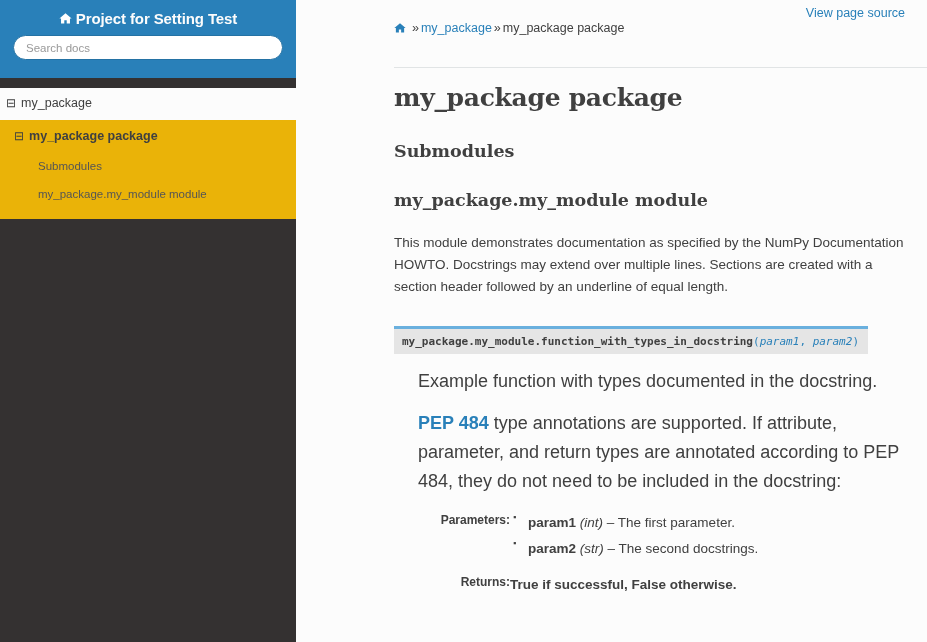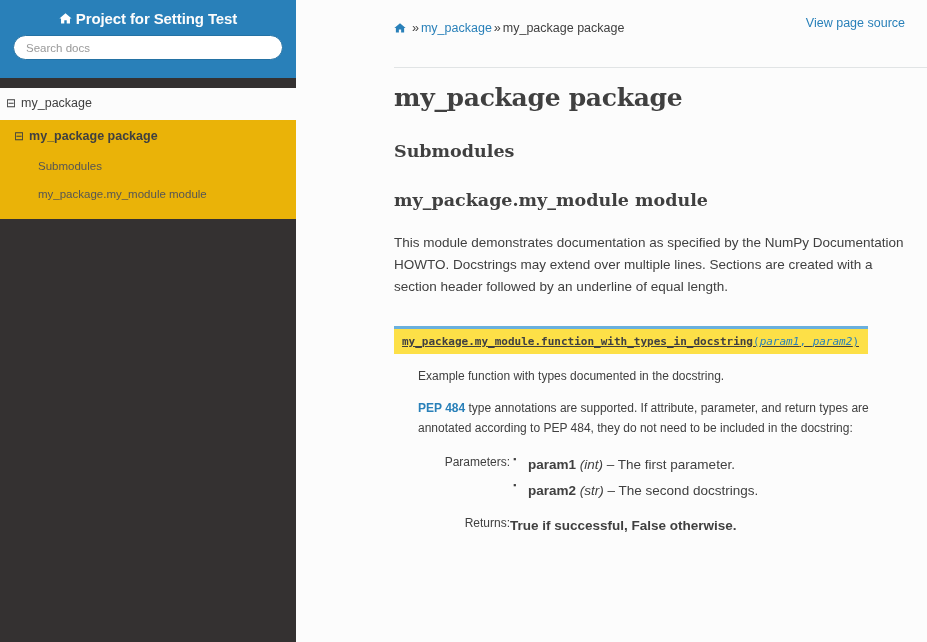--- a/index.html
+++ b/index.html
@@ -117,21 +117,21 @@
     left: 62px; top: 21px;
     font-size: 12.5px;
     color: #404040;
     white-space: nowrap;
   }
   #breadcrumbs a { color: #2980b9; text-decoration: none; }
   #breadcrumbs .sep { color: #404040; padding: 0 2px; }
   .bc-home-icon { color: #2980b9; display: inline-block; vertical-align: -2px; margin-right: 4px; }
   #view-source {
     position: absolute;
-    right: 22px; top: 16px;
+    right: 22px; top: 6px;
     font-size: 12.5px;
     color: #2980b9;
     text-decoration: none;
     white-space: nowrap;
   }
   #bc-rule {
     position: absolute;
     left: 62px; top: 67px;
     width: 547px; height: 1px;
     background: #e1e4e5;
@@ -161,53 +161,52 @@
     font-size: 13.5px;
     color: #404040;
     line-height: 1.62;
     margin: 22px 0 0 0;
   }
 
   
   #sig-wrap { margin-top: 28px; }
   .py-sig {
     display: inline-block;
-    background: #fde047;
+    background: #e5e5e5;
     border-top: 3px solid #6ab0de;
     padding: 6px 9px 6px 8px;
     font-family: "DejaVu Sans Mono", monospace;
     font-size: 11px;
     color: #404040;
     line-height: 1.2;
     white-space: nowrap;
-    text-decoration: underline;
   }
   .sig-name { font-weight: bold; color: #404040; }
   .sig-paren { color: #2980b9; }
   .sig-param { color: #2980b9; font-style: italic; }
 
   .sig-desc {
     margin-left: 24px;
   }
   .sig-desc p {
-    font-size: 12px;
+    font-size: 18px;
     color: #404040;
     line-height: 1.62;
     margin: 13px 0 0 0;
   }
   .sig-desc p a.pep { color: #2980b9; text-decoration: none; font-weight: bold; }
 
   
   table.field-list {
     margin: 17px 0 0 0;
     border-collapse: collapse;
   }
   table.field-list td { vertical-align: top; padding: 0; }
   td.field-name {
-    font-weight: normal;
+    font-weight: bold;
     font-size: 12px;
     color: #404040;
     text-align: right;
     padding-right: 18px;
     width: 92px;
     white-space: nowrap;
     padding-top: 3px;
   }
   td.field-body { font-size: 13.5px; color: #404040; line-height: 1.62; }
   ul.param-list { margin: 0; padding: 0 0 0 18px; list-style: none; }

